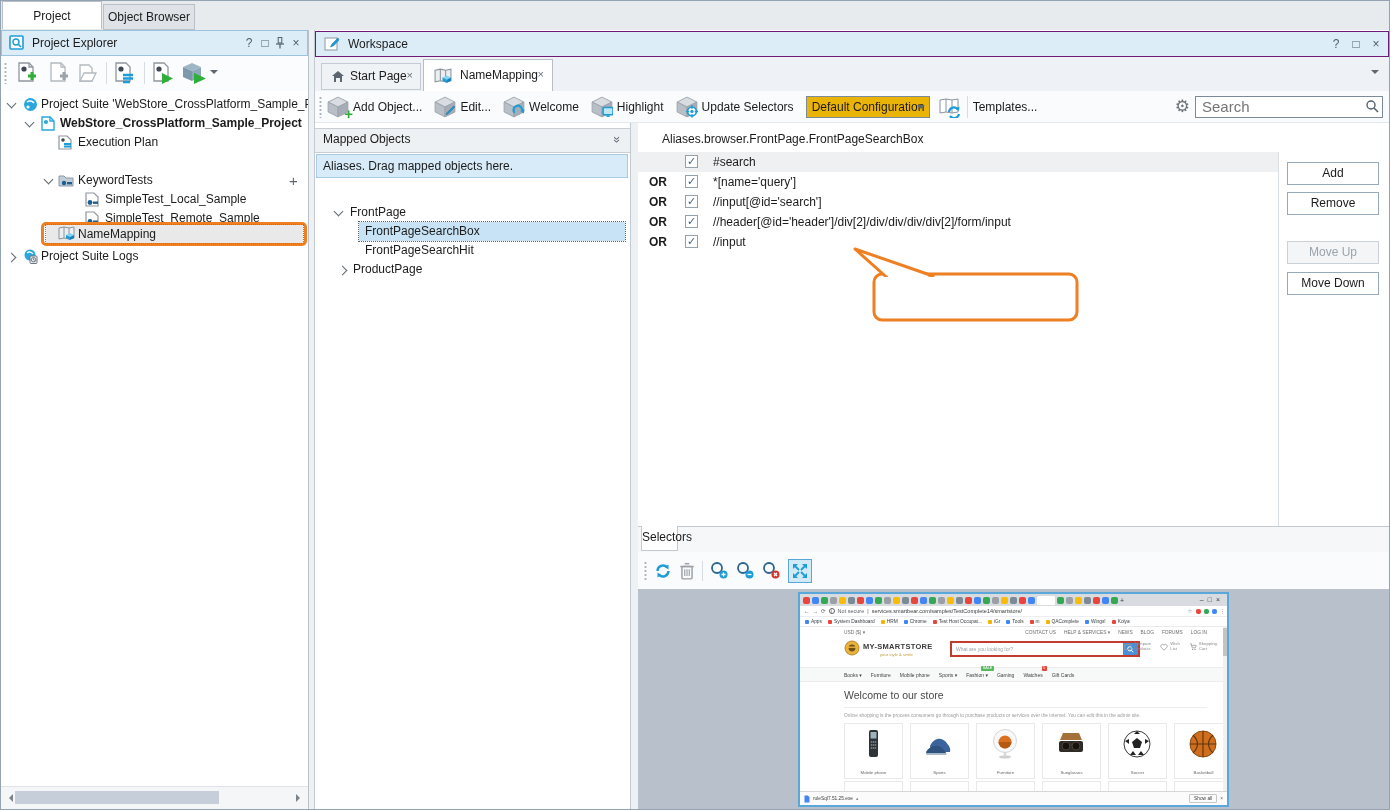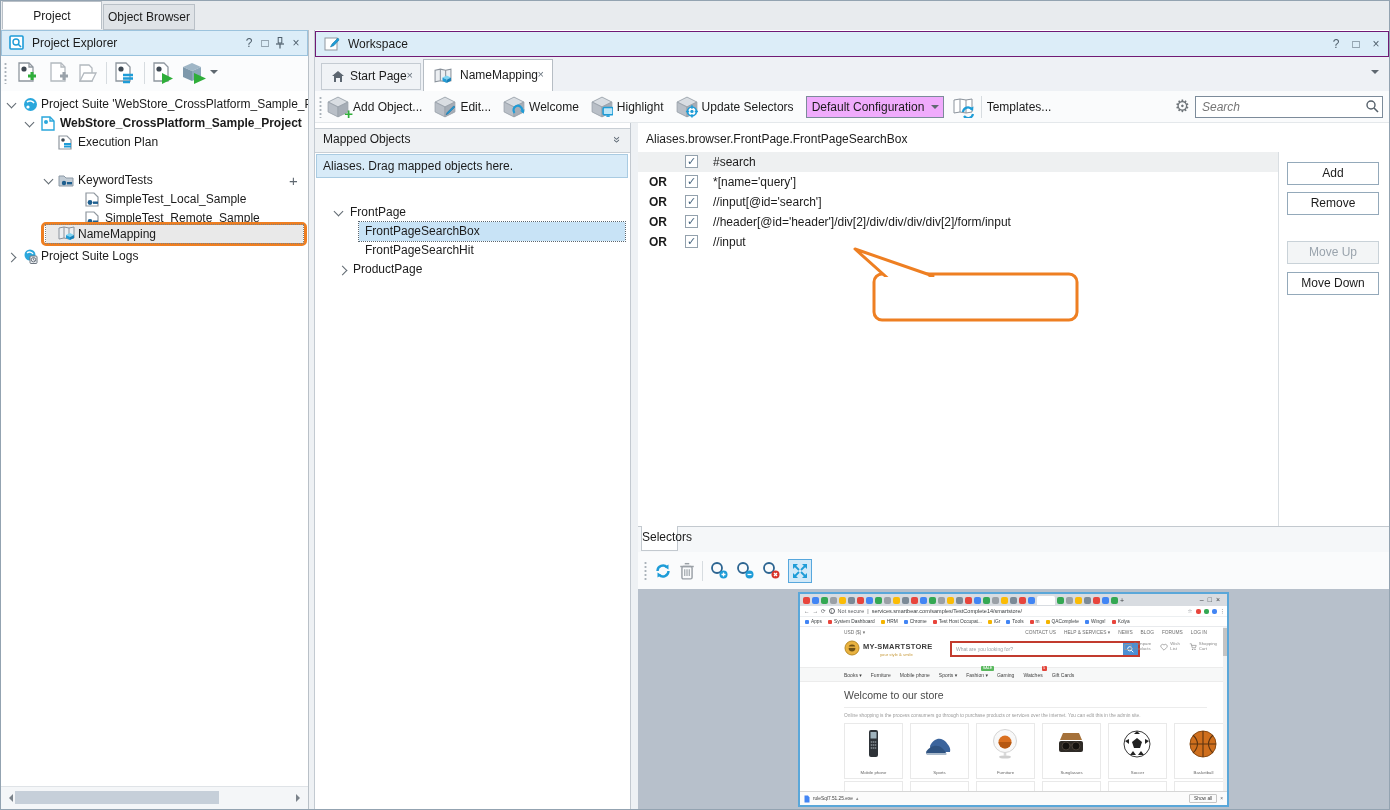--- a/index.html
+++ b/index.html
@@ -42,25 +42,25 @@
   .wsheader{position:absolute;left:0;top:1px;right:0;height:26px;background:#dcedf8;border:1px solid #701a75;box-sizing:border-box;}
   .tabstrip{position:absolute;left:0;top:27px;right:0;height:34px;background:#eef1f5;}
   .tab-inactive{position:absolute;left:6px;top:6px;width:100px;height:27px;background:#f0f3f6;border:1px solid #c4cbd2;box-sizing:border-box;}
   .tab-active{position:absolute;left:108px;top:2px;width:130px;height:32px;background:#fff;border:1px solid #b6bdc4;border-bottom:none;box-sizing:border-box;}
   .tabx{position:absolute;top:5px;color:#6b7680;font-size:11px;cursor:default;}
   .wstoolbar{position:absolute;left:0;top:61px;right:0;height:32px;background:#fafbfc;border-bottom:1px solid #e4e8eb;
     display:flex;align-items:center;padding:0 6px 0 4px;box-sizing:border-box;gap:5px;}
   .tbitem{display:flex;align-items:center;gap:4px;margin-right:7px;cursor:default;}
   .cubewrap{position:relative;width:22px;height:22px;}
   .badge{position:absolute;right:-2px;bottom:-3px;font-weight:bold;}
-  .combo{width:138px;height:22px;border:1px solid #7c8b9a;background:#f0abfc;position:relative;line-height:20px;padding-left:5px;box-sizing:border-box;}
+  .combo{width:124px;height:22px;border:1px solid #7c8b9a;background:#eab308;position:relative;line-height:20px;padding-left:5px;box-sizing:border-box;}
   .combo .arr{position:absolute;right:4px;top:8px;width:0;height:0;border:4px solid transparent;border-top-color:#5f6870;}
   .searchbox{width:186px;height:20px;border:1px solid #7c8b9a;background:#fff;position:relative;}
   .searchbox input{position:absolute;left:4px;top:1px;width:160px;height:16px;border:none;outline:none;
-    font-style:italic;color:#555;font-size:12px;font-family:"Liberation Sans","DejaVu Sans",sans-serif;background:transparent;}
+    color:#555;font-size:15px;font-family:"Liberation Sans","DejaVu Sans",sans-serif;background:transparent;}
   
   .mpanel{position:absolute;left:0;top:93px;width:316px;bottom:0;background:#fff;border-right:1px solid #c3c9d0;box-sizing:border-box;}
   .mheader{position:absolute;left:0;top:5px;right:0;height:23px;background:#eef1f3;border-top:1px solid #c9cfd5;border-bottom:1px solid #c9cfd5;line-height:21px;}
   .aliasbar{position:absolute;left:1px;right:2px;top:31px;height:24px;background:#d8ebf8;border:1px solid #a9cbe2;box-sizing:border-box;line-height:22px;}
   .mtree{position:absolute;left:0;top:58px;right:1px;bottom:0;background:#fff;}
   .msel{position:absolute;left:44px;right:4px;top:-1px;height:19px;background:#c8e3f6;outline:1px dotted #5b6770;}
   .msplit{position:absolute;left:316px;top:93px;width:7px;bottom:0;background:#eef1f4;}
   
   .selarea{position:absolute;left:323px;top:93px;right:0;bottom:0;background:#fff;}
   .seltitle{position:absolute;left:0;top:5px;right:0;height:22px;background:#fff;line-height:22px;}
@@ -473,21 +473,21 @@
         <div class="trow nw" style="top:79px">
           <span class="chev right" style="left:24px"></span>
           <span class="tlabel" style="left:38px">ProductPage</span>
         </div>
       </div>
     </div>
     <div class="msplit"></div>
 
     <div class="selarea">
       <div class="seltitle nw">
-        <span style="padding-left:8px">Aliases.browser.FrontPage.FrontPageSearchBox</span>
+        <span style="padding-left:24px">Aliases.browser.FrontPage.FrontPageSearchBox</span>
       </div>
 
       <div class="selrow" style="top:29px;background:#eef0f1">
         <span class="op"></span>
         <span class="cbx">✓</span>
         <span class="val nw">#search</span>
       </div>
       <div class="selrow" style="top:49px">
         <span class="op">OR</span>
         <span class="cbx">✓</span>

